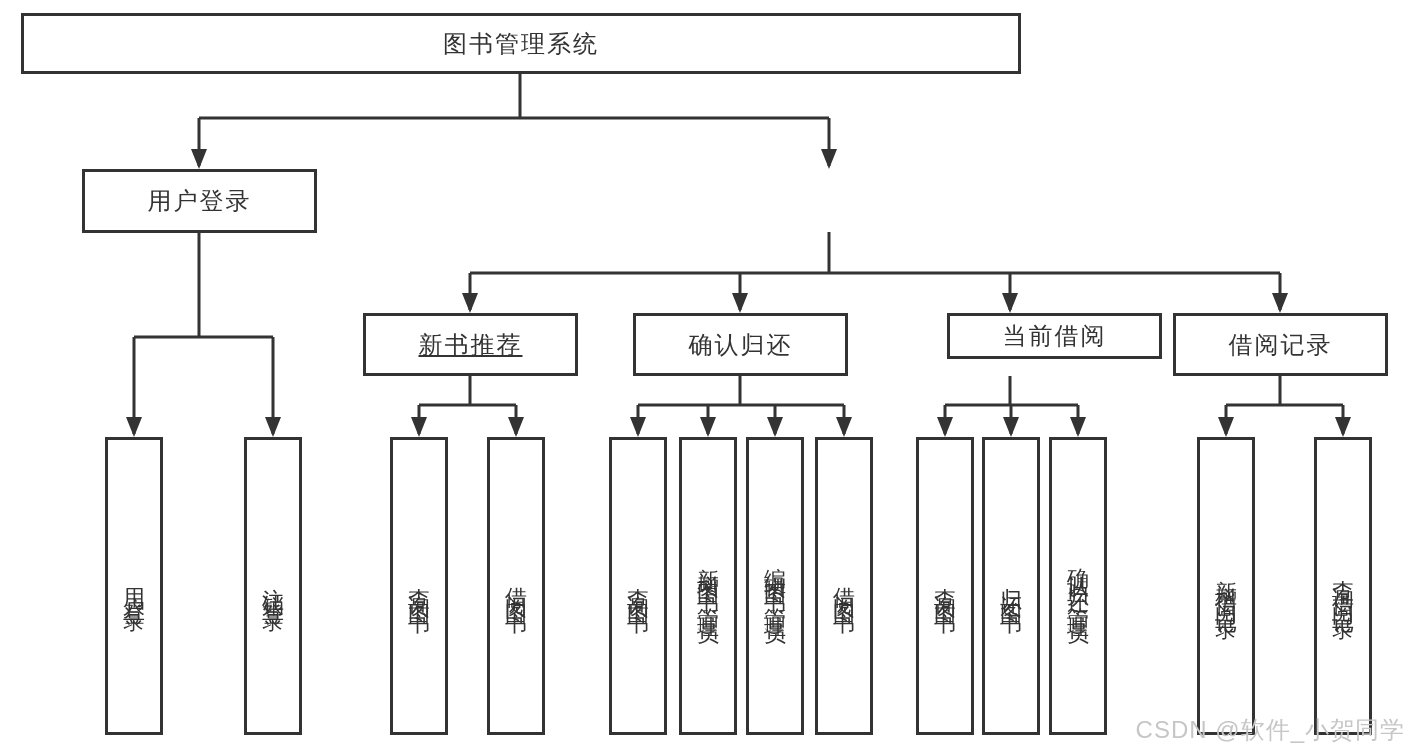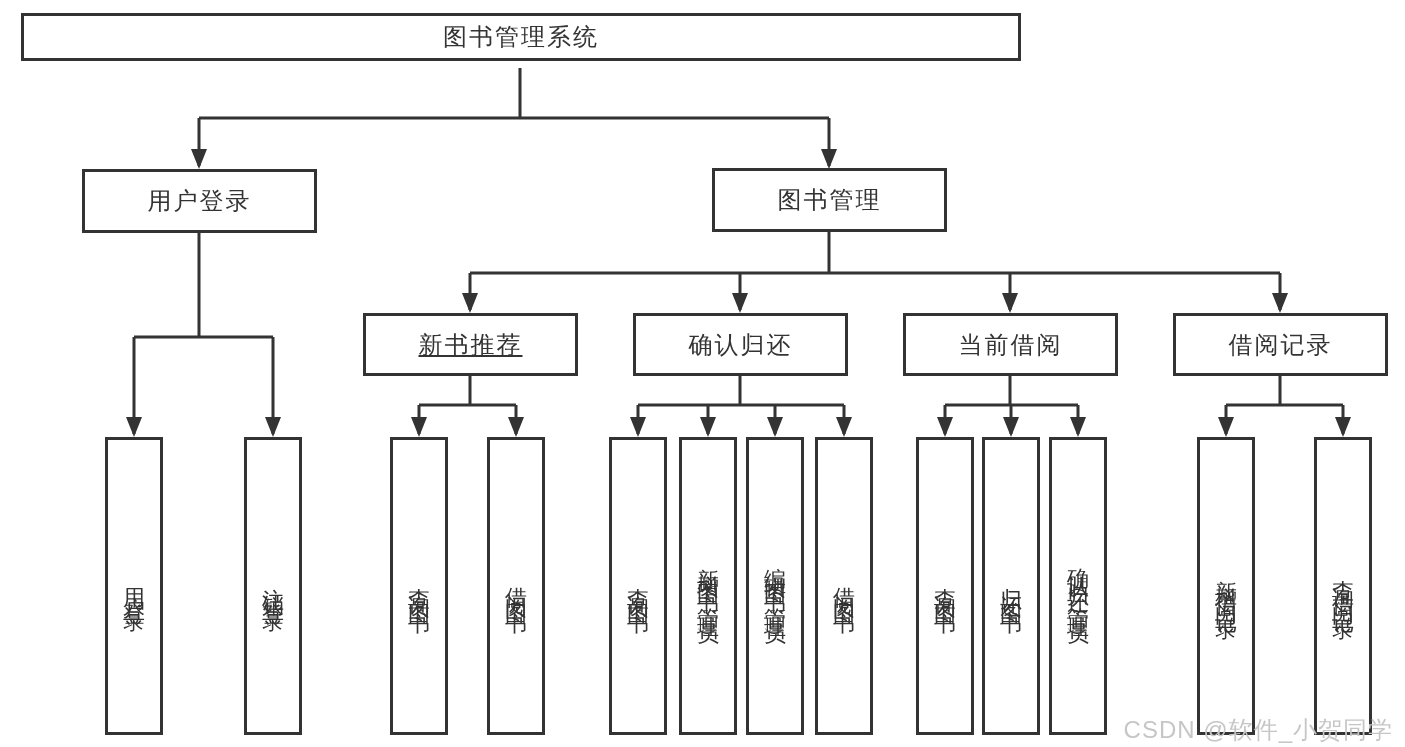--- a/index.html
+++ b/index.html
@@ -57,48 +57,47 @@
   .leaf .vtext {
     writing-mode: vertical-lr;
     text-orientation: mixed;
     font-size: 22px;
     letter-spacing: 8px;
     line-height: 1;
     white-space: nowrap;
   }
   .watermark {
     position: absolute;
-    right: 12px;
+    right: 0;
     top: 714px;
     font-size: 24px;
     letter-spacing: 1px;
     color: var(--watermark);
     z-index: 3;
     white-space: nowrap;
     margin-left: 36px;
   }
 </style>
 </head>
 <body>
 
 <div id="canvas">
 
   <svg id="wires" viewBox="0 0 1405 747" xmlns="http://www.w3.org/2000/svg">
     <path class="wire" d="M520,68 V118 M199,118 H829 M199,118 V166 M829,118 V166 M199,233 V337 M134,337 H273 M134,337 V434 M273,337 V434 M829,232 V273 M470,273 H1280 M470,273 V310 M740,273 V310 M1010,273 V310 M1280,273 V310 M470,376 V405 M740,376 V405 M1010,376 V405 M1280,376 V405 M419,405 H516 M638,405 H844 M945,405 H1078 M1226,405 H1343 M419,405 V434 M516,405 V434 M638,405 V434 M708,405 V434 M775,405 V434 M844,405 V434 M945,405 V434 M1011,405 V434 M1078,405 V434 M1226,405 V434 M1343,405 V434"></path>
     <path class="arrowheads" d="M191,149 L207,149 L199,169 Z M821,149 L837,149 L829,169 Z M462,293 L478,293 L470,313 Z M732,293 L748,293 L740,313 Z M1002,293 L1018,293 L1010,313 Z M1272,293 L1288,293 L1280,313 Z M126,417 L142,417 L134,437 Z M265,417 L281,417 L273,437 Z M411,417 L427,417 L419,437 Z M508,417 L524,417 L516,437 Z M630,417 L646,417 L638,437 Z M700,417 L716,417 L708,437 Z M767,417 L783,417 L775,437 Z M836,417 L852,417 L844,437 Z M937,417 L953,417 L945,437 Z M1003,417 L1019,417 L1011,437 Z M1070,417 L1086,417 L1078,437 Z M1218,417 L1234,417 L1226,437 Z M1335,417 L1351,417 L1343,437 Z"></path>
   </svg>
 
-  <div class="node root" style="left:21px; top:13px; width:1000px; height:48px;">图书管理系统</div>
+  <div class="node root" style="left:21px; top:13px; width:1000px; height:61px;">图书管理系统</div>
 
   <div class="node" style="left:82px; top:169px; width:235px; height:64px;">用户登录</div>
-  <div class="node" style="left:712px; top:168px; width:235px; height:64px;">图书管理</div>
 
   <div class="node" style="left:363px; top:313px; width:215px; height:63px;text-decoration:underline;">新书推荐</div>
   <div class="node" style="left:633px; top:313px; width:215px; height:63px;">确认归还</div>
-  <div class="node" style="left:903px; top:313px; width:215px; height:63px;">当前借阅</div>
+  <div class="node" style="left:947px; top:313px; width:215px; height:46px;">当前借阅</div>
   <div class="node" style="left:1173px; top:313px; width:215px; height:63px;">借阅记录</div>
 
   <div class="leaf" style="left:105px;">
     <span class="vtext">用户登录</span>
   </div>
   <div class="leaf" style="left:244px;">
     <span class="vtext">注销登录</span>
   </div>
 
   <div class="leaf" style="left:390px;">

